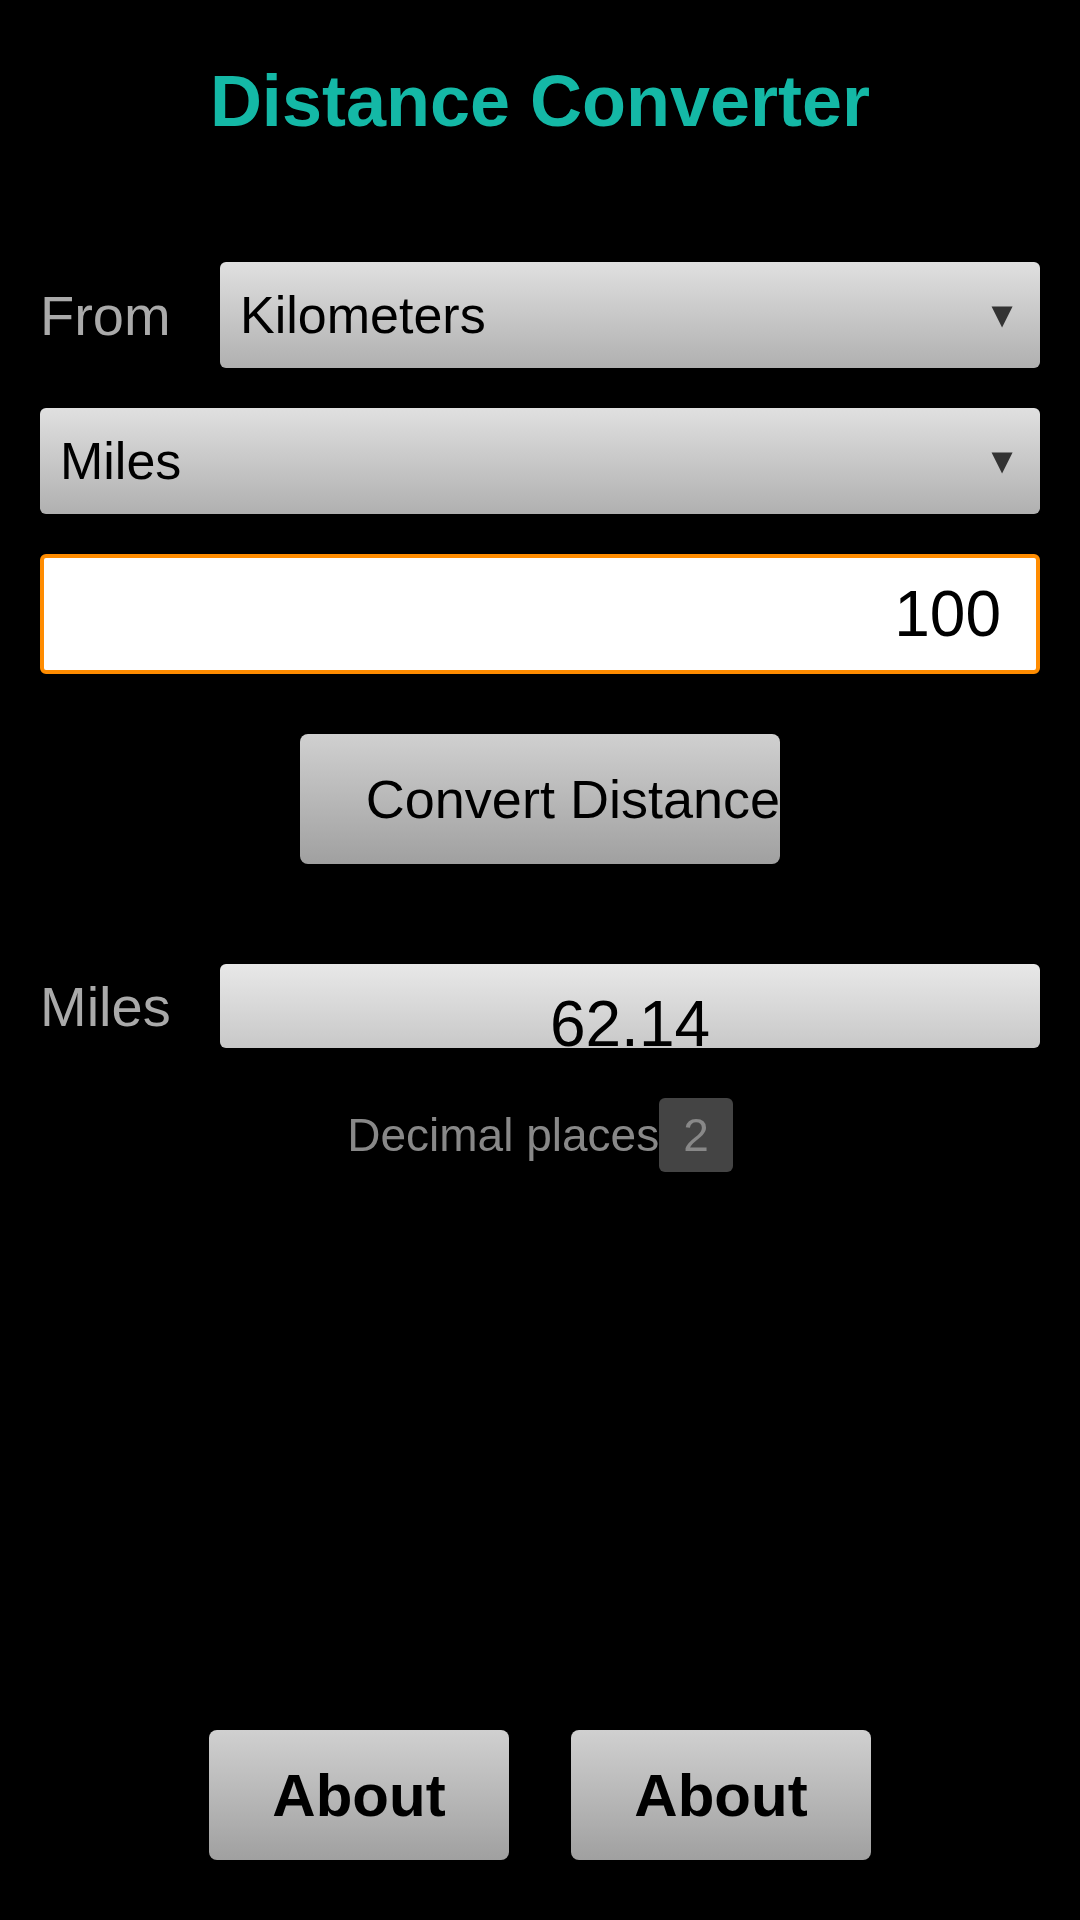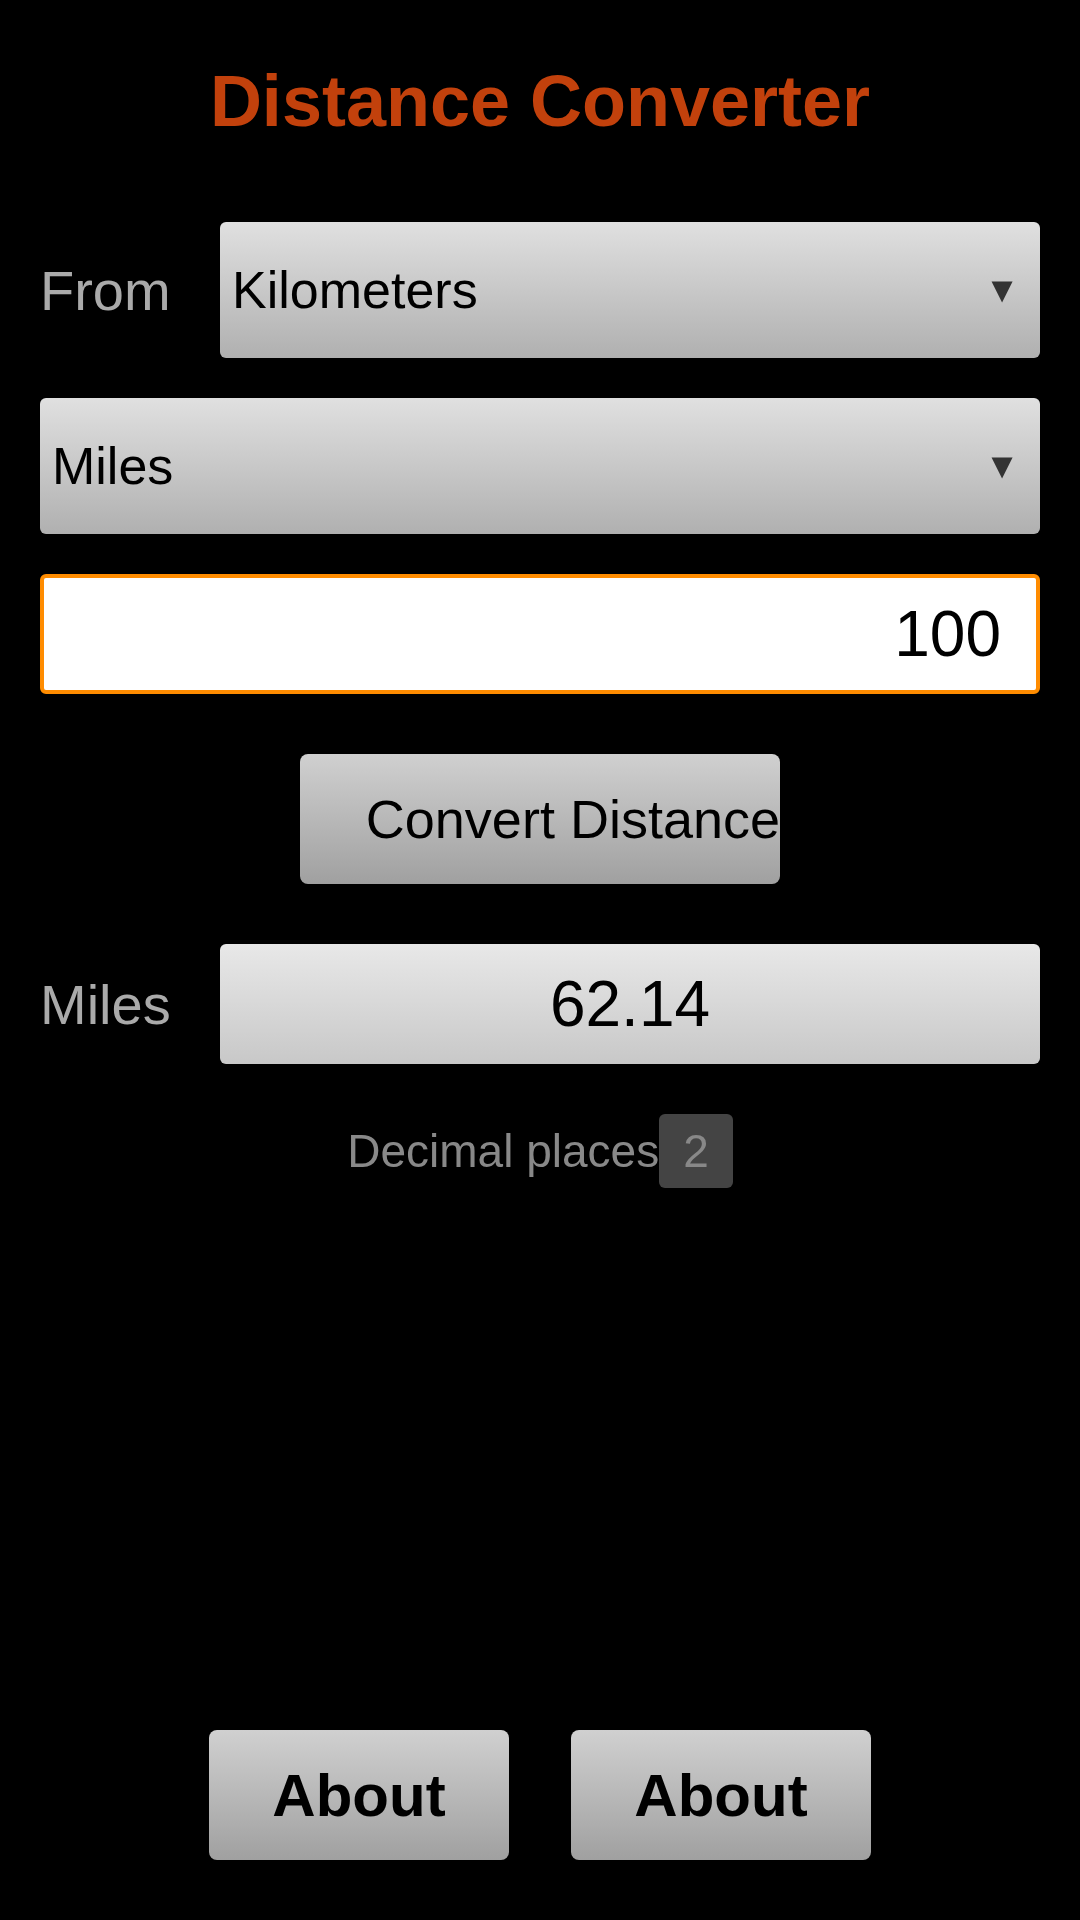--- a/index.html
+++ b/index.html
@@ -13,34 +13,35 @@
       width: 1080px;
       height: 1920px;
       font-family: Arial, sans-serif;
       display: flex;
       flex-direction: column;
       align-items: center;
       overflow: hidden;
     }
 
     .app-title {
-      color: #c2410c;
+      color: #14b8a6;
       font-size: 72px;
       font-weight: bold;
       margin-top: 60px;
       margin-bottom: 80px;
       text-align: center;
     }
 
     .form-container {
       width: 100%;
       padding: 0 40px;
       display: flex;
       flex-direction: column;
       gap: 0px;
+      margin-top: 40px;
     }
 
     .form-row {
       display: flex;
       align-items: center;
       margin-bottom: 40px;
     }
 
     .form-label {
       color: #aaaaaa;
@@ -49,26 +50,26 @@
       flex-shrink: 0;
     }
 
     .dropdown-wrapper {
       position: relative;
       flex: 1;
     }
 
     .dropdown-select {
       width: 100%;
-      height: 136px;
+      height: 106px;
       background: linear-gradient(to bottom, #e0e0e0, #b0b0b0);
       border: none;
       border-radius: 6px;
       font-size: 52px;
-      padding: 0 12px;
+      padding: 0 20px;
       appearance: none;
       -webkit-appearance: none;
       color: #000;
       cursor: pointer;
     }
 
     .dropdown-arrow {
       position: absolute;
       right: 20px;
       top: 50%;
@@ -100,21 +101,21 @@
       border-radius: 8px;
       font-size: 54px;
       color: #000;
       cursor: pointer;
       margin: 20px auto 60px auto;
       text-align: right;
     }
 
     .result-display {
       flex: 1;
-      height: 120px;
+      height: 84px;
       background: linear-gradient(to bottom, #e8e8e8, #c8c8c8);
       border-radius: 6px;
       font-size: 64px;
       text-align: center;
       line-height: 120px;
       color: #000;
     }
 
     .decimal-row {
       display: flex;

